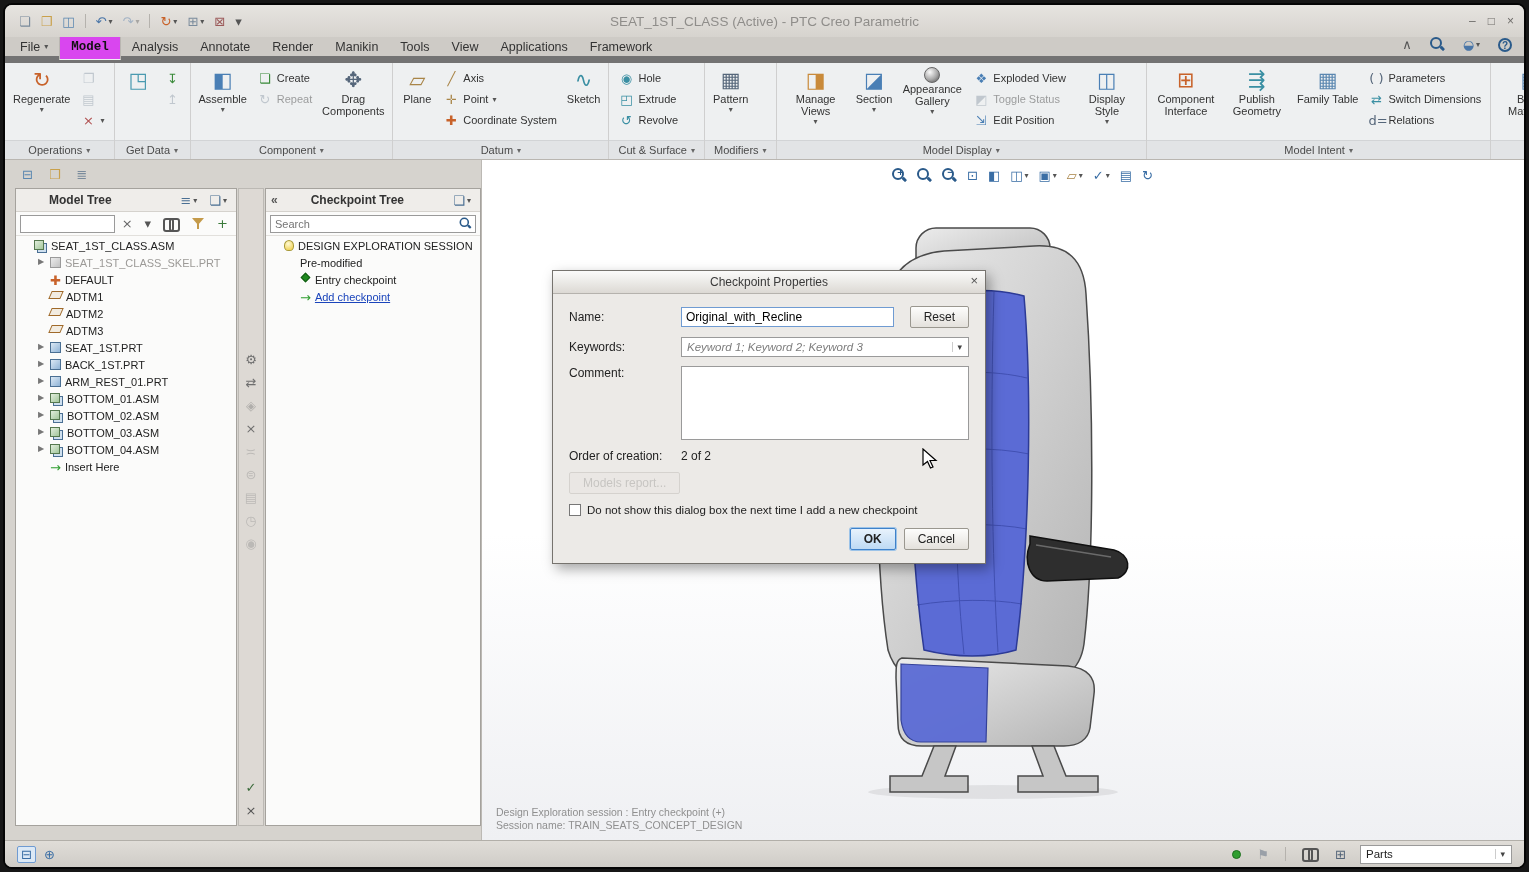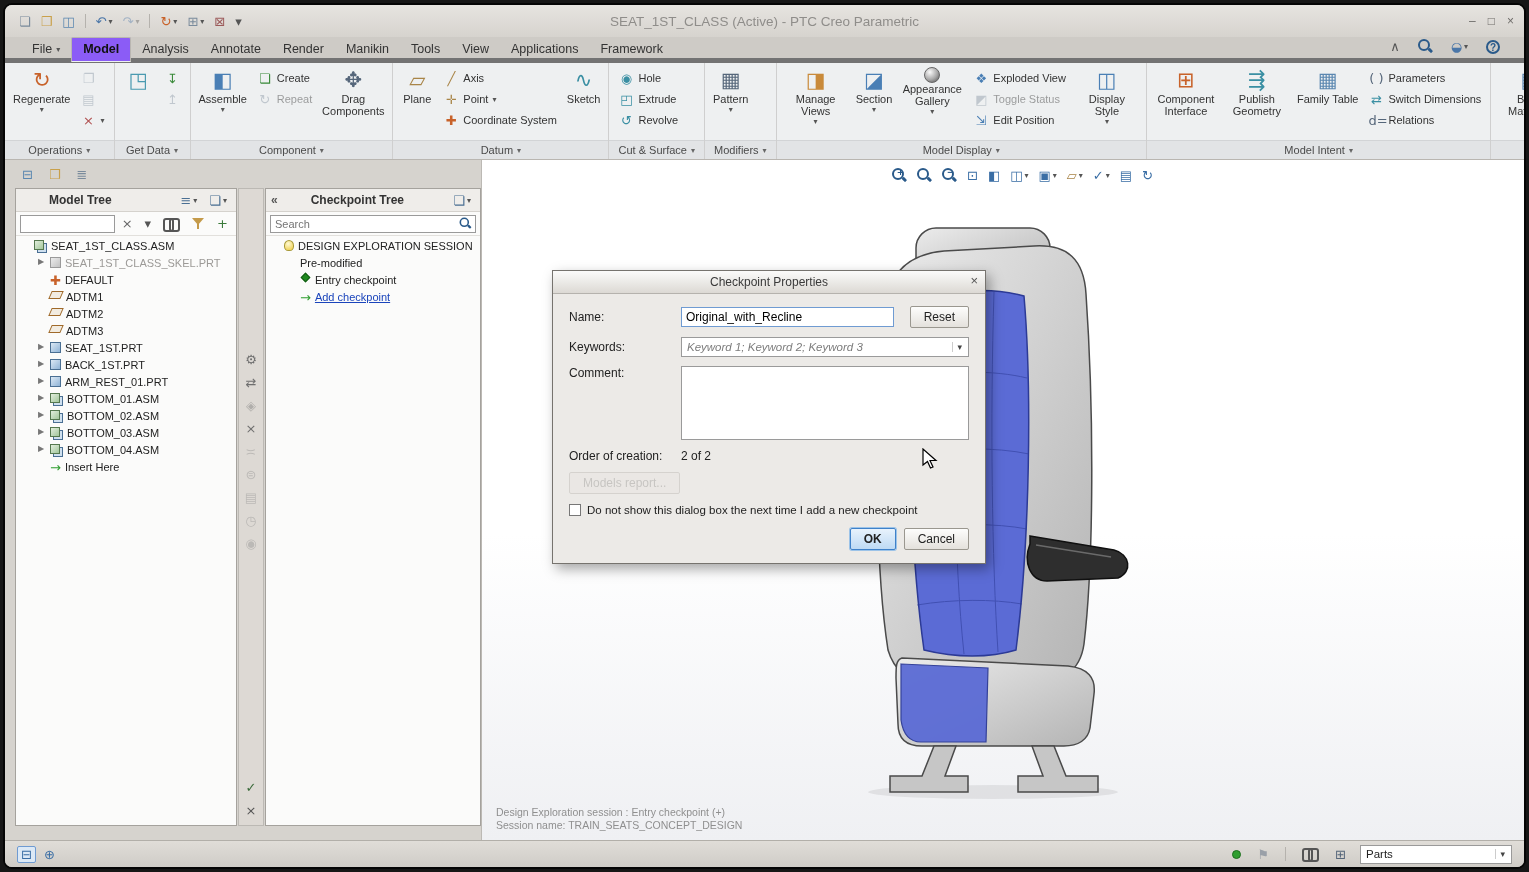--- a/index.html
+++ b/index.html
@@ -15,23 +15,23 @@
   .tb-btn.active{border-color:#6f9bd2;background:#dce9f6;}
   .tb-btn.disabled{opacity:.4;}
   .tb-sep{width:1px;height:14px;background:#b5b2ad;margin:0 4px;display:inline-block;}
   .tb-arrow{font-size:8px;color:#555;font-family:"DejaVu Sans",sans-serif;}
   .gly{font-family:"DejaVu Sans",sans-serif;font-size:13px;line-height:1;display:inline-block;}
   .title{position:absolute;left:0;right:0;text-align:center;color:#8f8d8a;font-size:13.5px;pointer-events:none;}
   .winctl{margin-left:auto;display:flex;gap:12px;color:#6f6d6a;font-size:12px;z-index:2;}
   .winctl span{cursor:default;}
 
   
-  .tabrow{height:26px;flex:0 0 26px;display:flex;align-items:flex-start;background:#cecbc6;padding:0 16px;border-bottom:5px solid #737373;}
+  .tabrow{height:26px;flex:0 0 26px;display:flex;align-items:center;background:#cecbc6;padding:0 4px;border-bottom:7px solid #737373;}
   .tab{padding:4px 11px 5px;font-size:12.5px;color:#333;display:flex;gap:4px;align-items:center;white-space:nowrap;}
-  .tab.active{background:#8b5cf6;border:1px solid #b9b6b1;border-bottom:1px solid #eef0f1;margin-bottom:-1px;font-weight:bold;color:#111;border-radius:2px 2px 0 0;}
+  .tab.active{background:#d946ef;border:1px solid #b9b6b1;border-bottom:1px solid #eef0f1;margin-bottom:-1px;font-weight:bold;color:#111;border-radius:2px 2px 0 0;font-family:Liberation Mono, monospace;}
   .tabspacer{flex:1;}
   .tabright{display:flex;align-items:center;gap:10px;padding:0 4px 4px 0;}
 
   
   .ribbon{height:97px;flex:0 0 97px;display:flex;background:#eef0f1;border-bottom:1px solid #b9b6b1;overflow:hidden;}
   .rib-group{display:flex;flex-direction:column;border-right:1px solid #cfcfcf;flex:0 0 auto;}
   .rib-items{display:flex;align-items:flex-start;padding:3px 5px 0;flex:1;gap:3px;}
   .rib-large{display:flex;flex-direction:column;align-items:center;max-width:68px;min-width:38px;padding:1px 3px;font-size:11px;color:#333;text-align:center;line-height:12px;}
   .rib-lg-ico{font-size:21px;height:26px;display:flex;align-items:center;}
   .rib-label{min-height:12px;}

